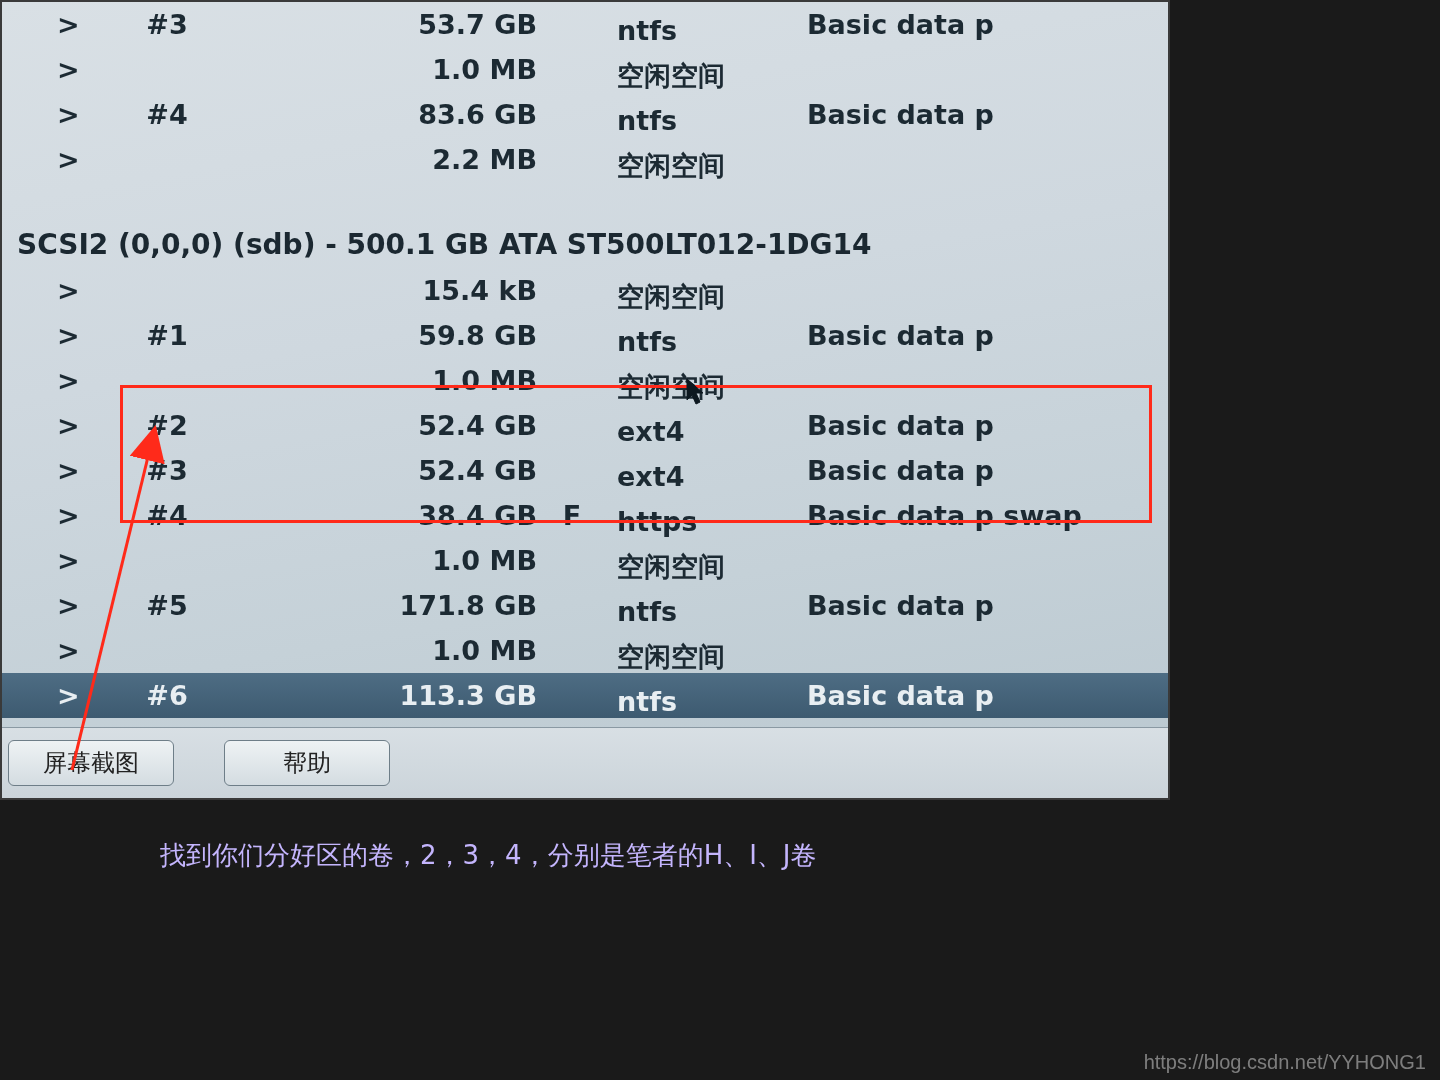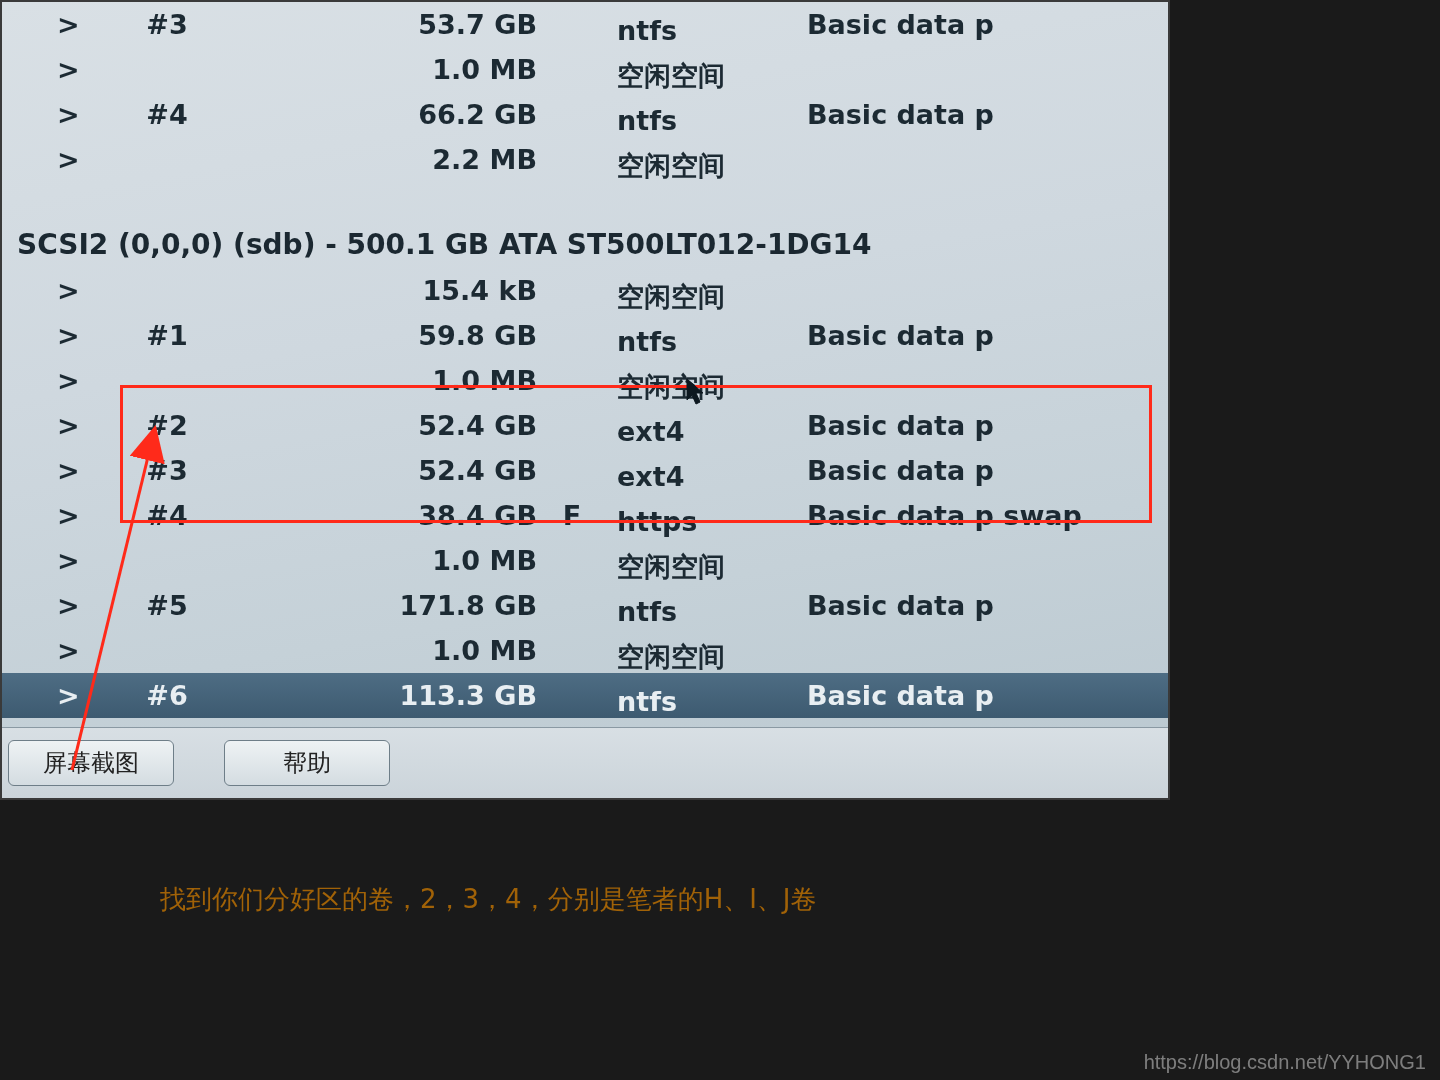--- a/index.html
+++ b/index.html
@@ -14,21 +14,21 @@
   .row .lbl{flex:1;font-weight:800;}
   .disk-header{padding-left:15px;font-weight:800;font-size:28px;height:48px;display:flex;align-items:center;color:#1b2831;margin-top:38px;}
   .row.selected{background:linear-gradient(#4e6d84,#3d5a70);color:#e8eef2;}
   .row.selected .arrow,.row.selected .num,.row.selected .size,.row.selected .flag,.row.selected .fs,.row.selected .lbl{color:#e8eef2;}
   .btn-bar{position:absolute;left:0;bottom:0;right:0;height:70px;background:linear-gradient(#d8dfe4,#cbd4da);border-top:1px solid #8a99a3;display:flex;align-items:center;padding-left:6px;gap:50px;}
   .btn{height:44px;min-width:120px;border:1px solid #6e7e88;border-radius:6px;background:linear-gradient(#eef2f4,#d4dce1);display:flex;align-items:center;justify-content:center;font-size:24px;color:#222;font-weight:500;padding:0 22px;}
   .redbox{position:absolute;border:3px solid #ff2a1a;box-sizing:border-box;pointer-events:none;}
   svg.overlay{position:absolute;left:0;top:0;pointer-events:none;}
   .cursor{position:absolute;width:0;height:0;pointer-events:none;}
   .cursor svg{position:absolute;left:0;top:0;}
-  .caption{position:absolute;color:#a16207;font-size:26px;font-weight:500;margin-top:44px;}
+  .caption{position:absolute;color:#c4b5fd;font-size:26px;font-weight:500;}
   .watermark{position:absolute;right:14px;bottom:6px;color:#cfcfcf;font-size:20px;opacity:.55;font-family:Arial,sans-serif;}
 </style>
 </head>
 <body>
 
 <div class="screen">
   <div class="part-list" id="plist">
       <div class="row">
         <span class="arrow">&gt;</span>
         <span class="num">#3</span>
@@ -41,21 +41,21 @@
         <span class="arrow">&gt;</span>
         <span class="num"></span>
         <span class="size">1.0 MB</span>
         <span class="flag"></span>
         <span class="fs">空闲空间</span>
         <span class="lbl"></span>
       </div>
       <div class="row">
         <span class="arrow">&gt;</span>
         <span class="num">#4</span>
-        <span class="size">66.2 GB</span>
+        <span class="size">83.6 GB</span>
         <span class="flag"></span>
         <span class="fs">ntfs</span>
         <span class="lbl">Basic data p</span>
       </div>
       <div class="row">
         <span class="arrow">&gt;</span>
         <span class="num"></span>
         <span class="size">2.2 MB</span>
         <span class="flag"></span>
         <span class="fs">空闲空间</span>

